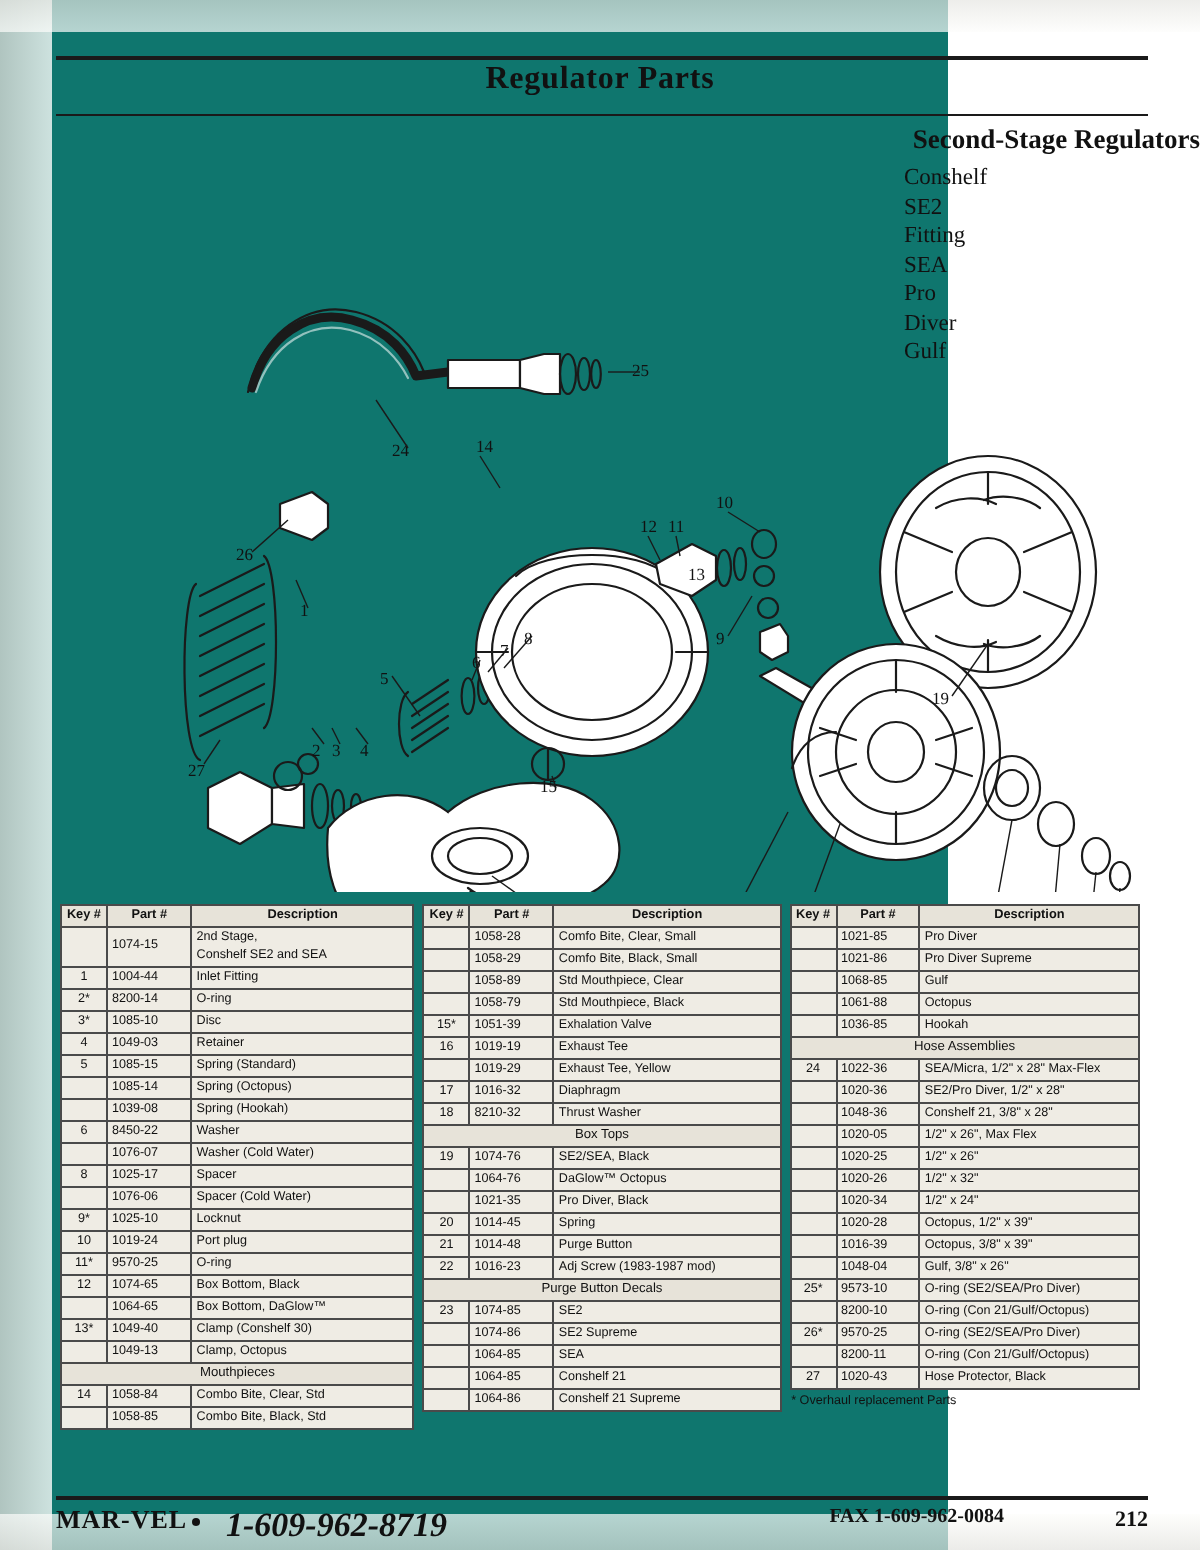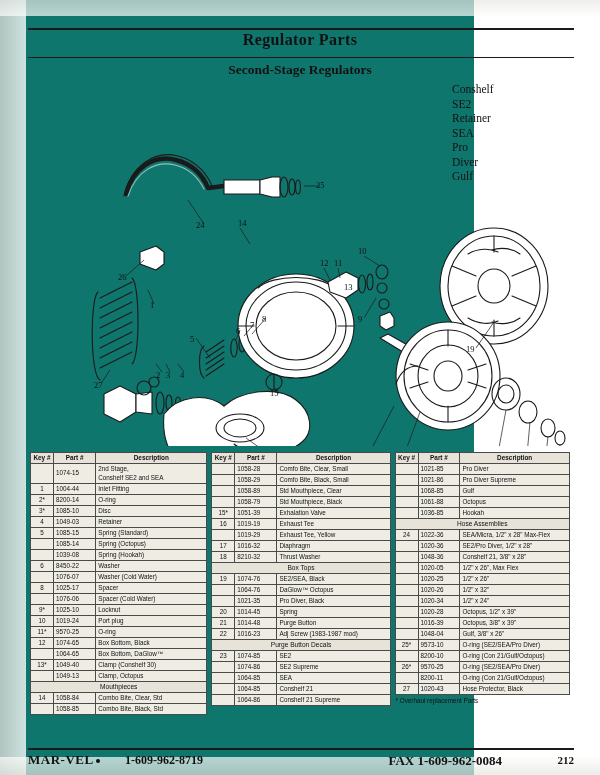--- a/index.html
+++ b/index.html
@@ -61,21 +61,21 @@
     width: 600px;
     text-align: center;
     font-size: 16px;
     font-weight: bold;
     letter-spacing: .4px;
   }
   .title-sub {
     position: absolute;
     left: 0; top: 62px;
     width: 600px;
-    text-align: center;
+    text-align: right;
     font-size: 13.5px;
     font-weight: bold;
   }
 
   .model-list {
     position: absolute;
     left: 452px; top: 82px;
     font-size: 11.5px;
     font-weight: normal;
     line-height: 14.5px;
@@ -148,36 +148,37 @@
   }
   .footer {
     position: absolute;
     left: 28px; top: 752px;
     width: 546px;
     height: 20px;
     font-family: "Liberation Serif", serif;
   }
   .footer-phone {
     position: absolute;
-    left: 97px; top: 1px;
-    font-size: 12px;
+    left: 85px; top: 1px;
+    font-size: 17px;
     font-weight: bold;
+    font-style: italic;
   }
   .footer-center {
     position: absolute;
     left: 0; top: 0;
     width: 546px;
     font-size: 13px;
     font-weight: bold;
     letter-spacing: .5px;
   }
   .footer-fax {
     position: absolute;
     right: 72px; top: 1px;
-    font-size: 13px;
+    font-size: 10px;
     font-weight: bold;
     padding-left: 28px;
   }
   .footer-page {
     position: absolute;
     right: 0; top: 2px;
     font-size: 11px;
     font-weight: bold;
   }
   .bullet-left {
@@ -204,21 +205,21 @@
   <div class="scan-edge-top"></div>
   <div class="scan-edge-bottom"></div>
 
   <div class="header-rule" id="rule-top"></div>
   <div class="title-main">Regulator Parts</div>
   <div class="header-rule" id="rule-under-title"></div>
   <div class="title-sub">Second-Stage Regulators</div>
 
   <div class="model-list">
     <div>Conshelf SE2</div>
-    <div>Retainer SEA</div>
+    <div>Fitting SEA</div>
     <div>Pro Diver</div>
     <div>Gulf</div>
   </div>
 
   <div class="diagram">
     <svg width="546" height="370" viewBox="0 0 546 370" xmlns="http://www.w3.org/2000/svg">
       <g fill="none" stroke="#1a1a1a" stroke-width="1.1" stroke-linejoin="round" stroke-linecap="round">
 
         <path d="M98 118 C105 92, 126 78, 148 84 C167 89, 176 102, 180 112 L196 110" stroke-width="4.5" stroke="#1a1a1a"></path>
         <path d="M96 120 C103 90, 126 74, 150 80 C170 85, 180 100, 184 110" stroke-width="1.1" stroke="#1a1a1a" fill="none"></path>

